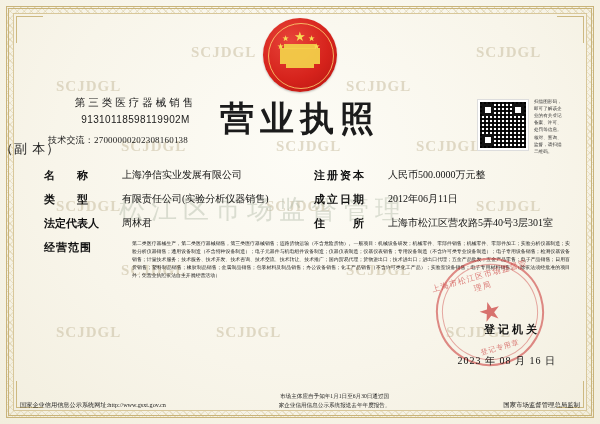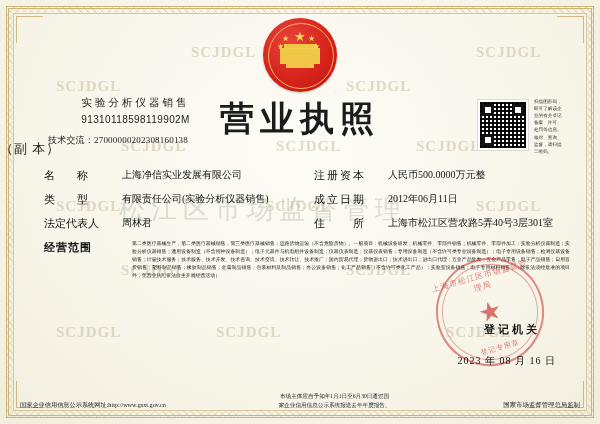--- a/index.html
+++ b/index.html
@@ -250,21 +250,21 @@
     align-items: flex-start;
   }
   .fcol-right {
     flex: 1;
     display: flex;
     align-items: flex-start;
   }
   .flabel {
     font-family: "Liberation Serif", serif;
     font-size: 11px;
-    font-weight: normal;
+    font-weight: bold;
     color: #111;
     white-space: nowrap;
   }
   .flabel.sp2 { letter-spacing: 2px; }
   .fvalue {
     font-family: "Liberation Serif", serif;
     font-size: 10px;
     color: #111;
     line-height: 1.3;
   }
@@ -420,21 +420,21 @@
     <span class="star s1">★</span>
     <span class="star s2">★</span>
     <span class="star s3">★</span>
     <span class="star s4">★</span>
   </div>
 
   <div class="title">营业执照</div>
   <div class="subtitle">（副 本）</div>
 
   <div class="code-block">
-    <div class="code-label">实验分析仪器销售</div>
+    <div class="code-label">第三类医疗器械销售</div>
     <div class="code-value">91310118598119902M</div>
   </div>
   <div class="cert-no">
     <span>技术交流：</span><span>27000000202308160138</span>
   </div>
 
   <div class="qr">
     <div class="finder f1"></div>
     <div class="finder f2"></div>
     <div class="finder f3"></div>

